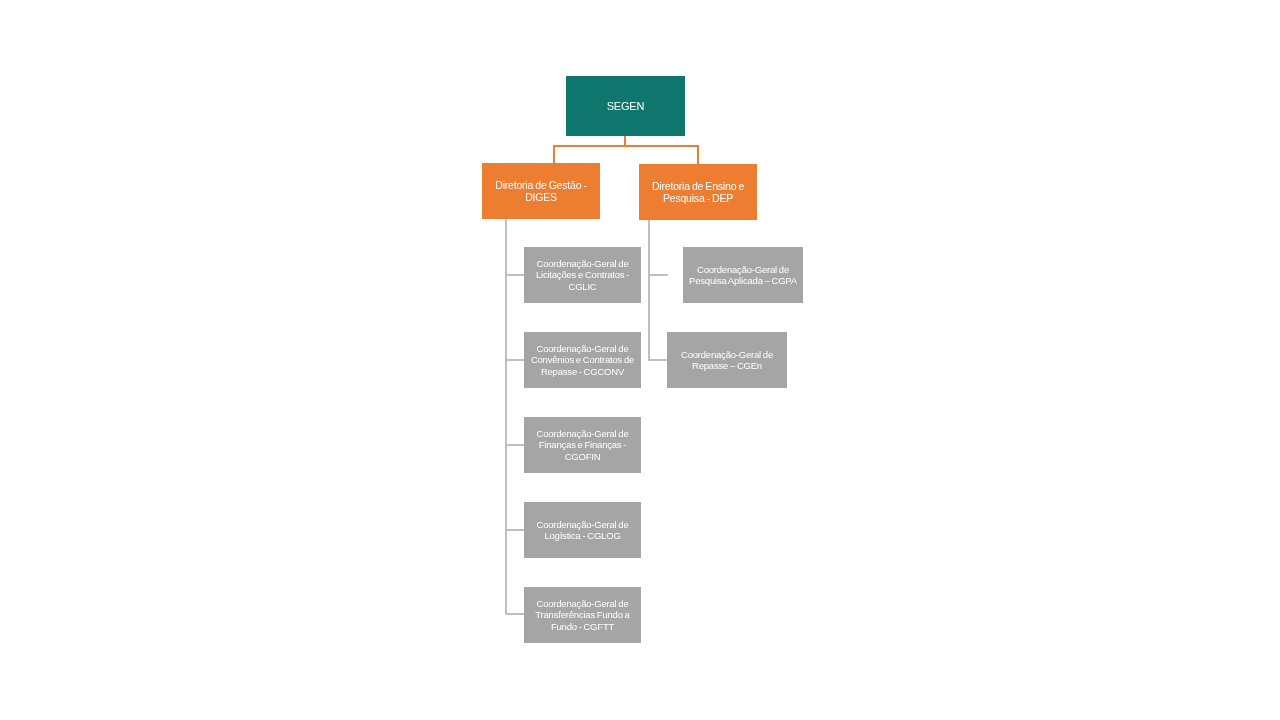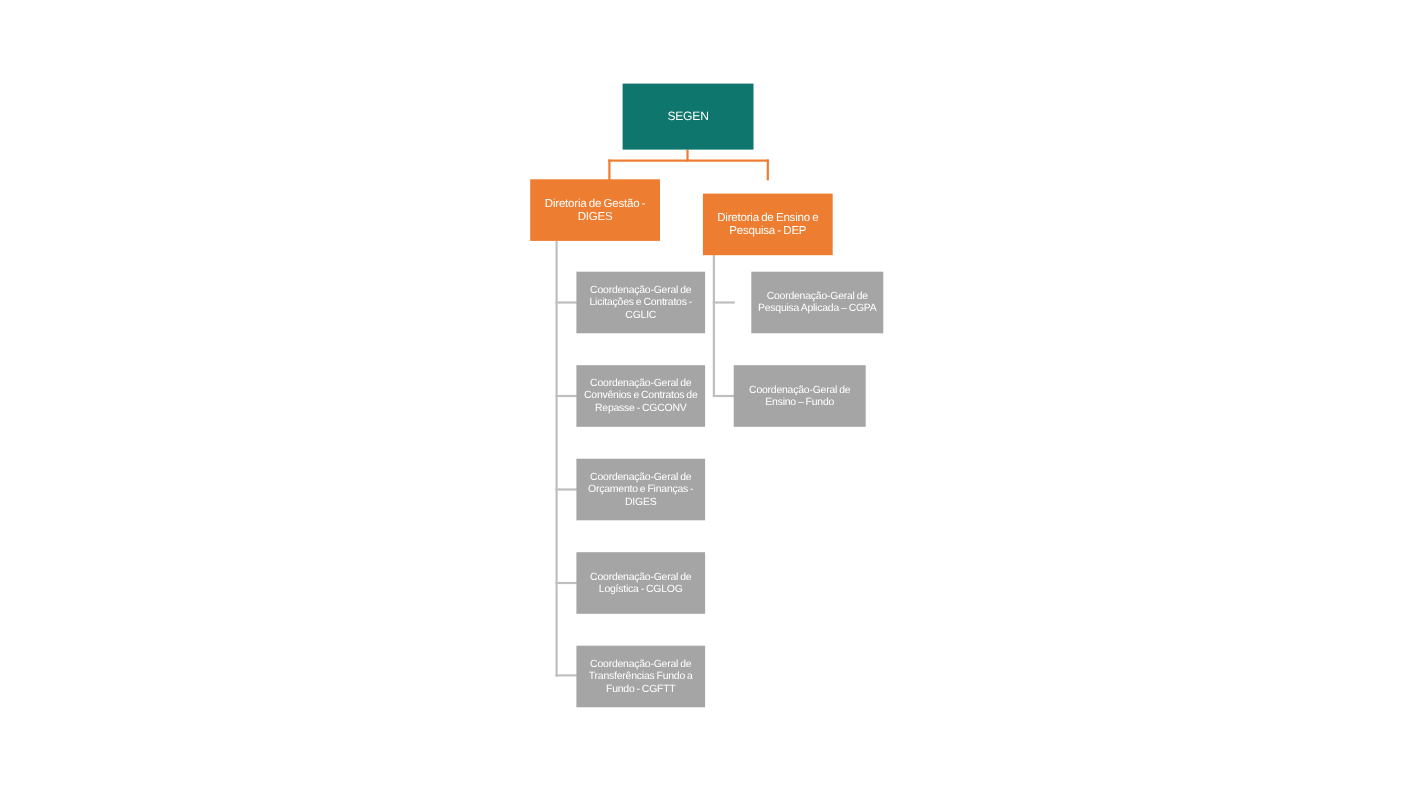--- a/index.html
+++ b/index.html
@@ -81,40 +81,40 @@
   <div class="connector-gray" style="left:648px; top:274px; width:20px; height:2px;"></div>
   <div class="connector-gray" style="left:648px; top:359px; width:20px; height:2px;"></div>
 
   <div class="node node-root" style="left:566px; top:76px; width:119px; height:60px;">
     <span class="node-label">SEGEN</span>
   </div>
 
   <div class="node node-dir" style="left:482px; top:163px; width:118px; height:56px;">
     <span class="node-label">Diretoria de Gestão - DIGES</span>
   </div>
-  <div class="node node-dir" style="left:639px; top:176px; width:118px; height:56px;">
+  <div class="node node-dir" style="left:639px; top:164px; width:118px; height:56px;">
     <span class="node-label">Diretoria de Ensino e Pesquisa - DEP</span>
   </div>
 
   <div class="node node-unit" style="left:524px; top:332px; width:117px; height:56px;">
     <span class="node-label">Coordenação-Geral de Convênios e Contratos de Repasse - CGCONV</span>
   </div>
   <div class="node node-unit" style="left:524px; top:247px; width:117px; height:56px;">
     <span class="node-label">Coordenação-Geral de Licitações e Contratos - CGLIC</span>
   </div>
   <div class="node node-unit" style="left:524px; top:417px; width:117px; height:56px;">
-    <span class="node-label">Coordenação-Geral de Orçamento e Finanças - DIGES</span>
+    <span class="node-label">Coordenação-Geral de Finanças e Finanças - CGOFIN</span>
   </div>
   <div class="node node-unit" style="left:524px; top:502px; width:117px; height:56px;">
     <span class="node-label">Coordenação-Geral de Logística - CGLOG</span>
   </div>
   <div class="node node-unit" style="left:524px; top:587px; width:117px; height:56px;">
     <span class="node-label">Coordenação-Geral de Transferências Fundo a Fundo - CGFTT</span>
   </div>
 
   <div class="node node-unit" style="left:667px; top:247px; width:120px; height:56px;margin-left:16px;">
     <span class="node-label">Coordenação-Geral de Pesquisa Aplicada – CGPA</span>
   </div>
   <div class="node node-unit" style="left:667px; top:332px; width:120px; height:56px;">
-    <span class="node-label">Coordenação-Geral de Ensino – Fundo</span>
+    <span class="node-label">Coordenação-Geral de Repasse – CGEn</span>
   </div>
 
 </div>
 
 </body></html>

